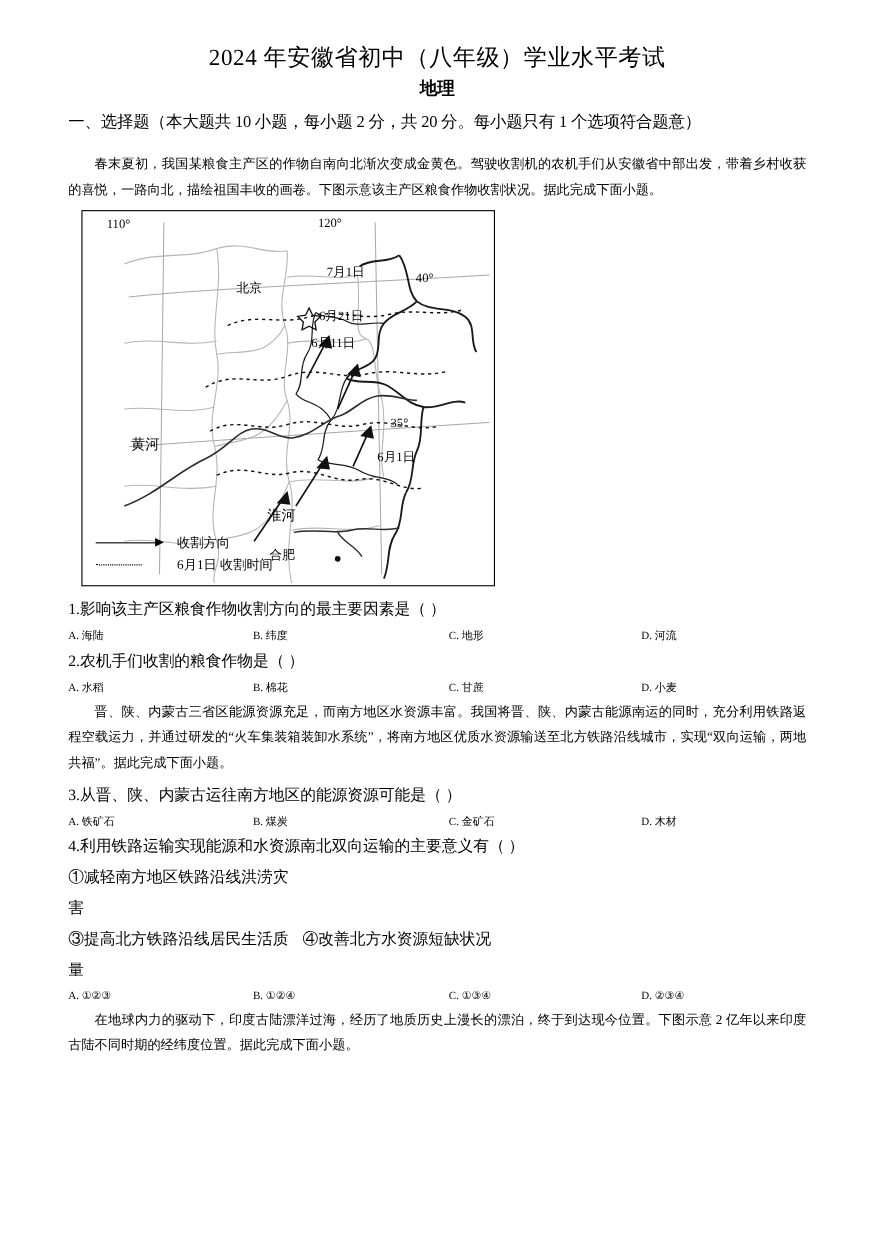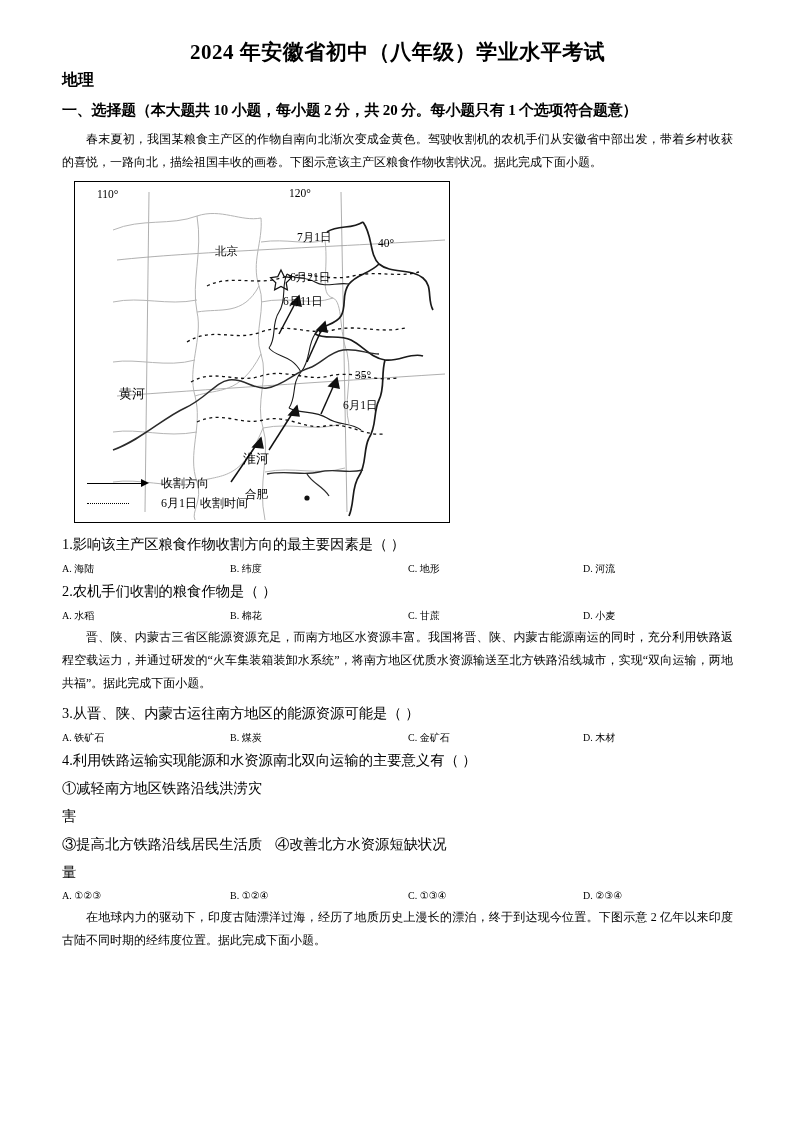--- a/index.html
+++ b/index.html
@@ -18,34 +18,35 @@
   .page {
     width: 795px;
     height: 1125px;
     box-sizing: border-box;
     padding: 38px 62px 0 62px;
     position: relative;
   }
   .title {
     text-align: center;
     font-size: 21px;
-    font-weight: bold;
+    font-weight: normal;
     letter-spacing: 0.5px;
     margin: 0 0 4px 0;
     font-family: "Liberation Serif", "DejaVu Serif", serif;
   }
   .subtitle {
+    text-align: center;
     font-size: 16px;
     font-weight: bold;
     margin: 0 0 10px 0;
   }
   .section-head {
     font-size: 15px;
-    font-weight: bold;
-    margin: 0 0 8px 0;
+    font-weight: normal;
+    margin: 0 0 18px 0;
     letter-spacing: -0.2px;
   }
   .para {
     font-size: 12px;
     line-height: 1.95;
     text-align: justify;
     text-justify: inter-ideograph;
     text-indent: 2em;
     margin: 0 0 4px 0;
   }

